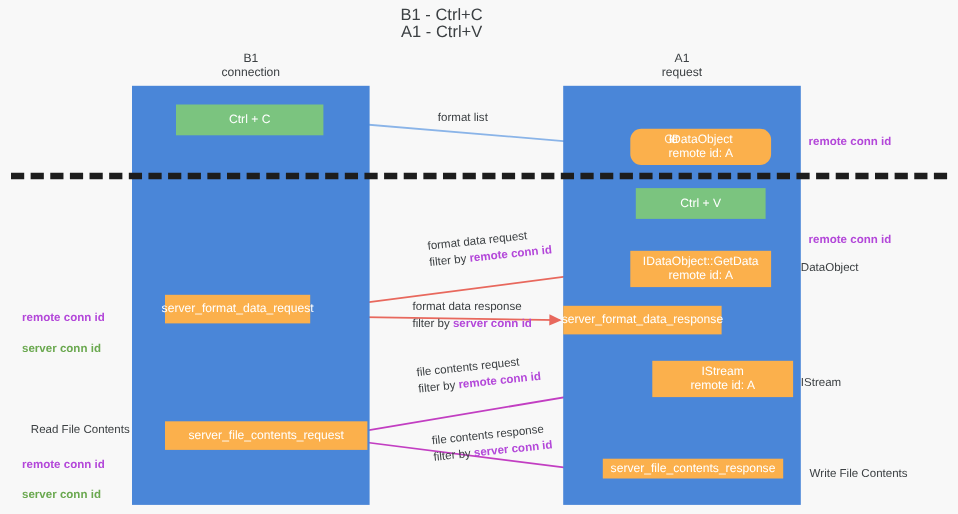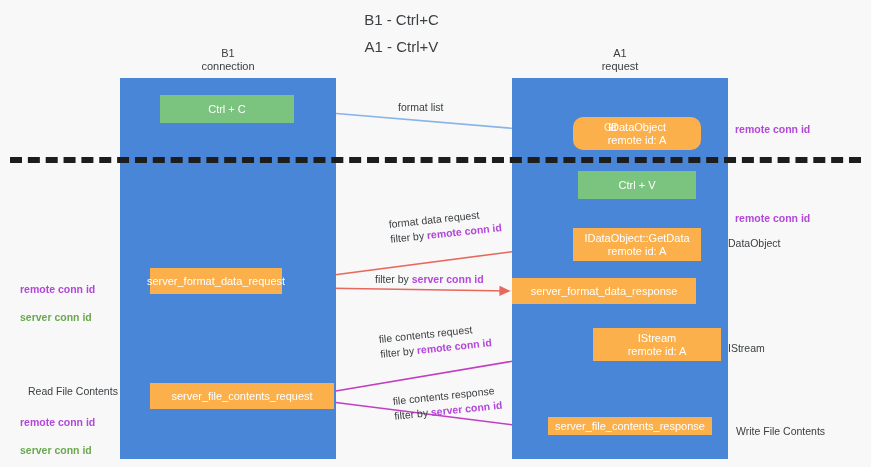--- a/index.html
+++ b/index.html
@@ -18,21 +18,21 @@
     left: 0; top: 0;
     width: 871px; height: 467px;
   }
   .abs { position: absolute; }
 
   
   #title {
     left: 0; top: 6px; width: 803px;
     text-align: center;
     font-size: 15px;
-    line-height: 27px;
+    line-height: 16px;
     color: #3c4043;
     white-space: pre-line;
   }
 
   
   .col-head {
     text-align: center;
     font-size: 11px;
     line-height: 13px;
     color: #3c4043;
@@ -69,21 +69,21 @@
   }
   .box.green  { background: #7bc47f; }
   .box.orange { background: #fbb04c; }
 
   #box-ctrlc { left: 160px; top: 95px;  width: 134px; height: 28px; }
   #box-ctrlv { left: 578px; top: 171px; width: 118px; height: 28px; }
   #box-idataobject-top { left: 573px; top: 117px; width: 128px; height: 33px; border-radius: 10px; }
   #box-getdata { left: 573px; top: 228px; width: 128px; height: 33px; }
   #box-istream { left: 593px; top: 328px; width: 128px; height: 33px; }
   #box-fmt-req  { left: 150px; top: 268px; width: 132px; height: 26px; }
-  #box-fmt-resp { left: 512px; top: 278px; width: 184px; height: 26px; }
+  #box-fmt-resp { left: 512px; top: 278px; width: 144px; height: 26px; }
   #box-file-req  { left: 150px; top: 383px; width: 184px; height: 26px; }
   #box-file-resp { left: 548px; top: 417px; width: 164px; height: 18px; text-align: right; }
 
   
   .overlap-wrap { position: relative; display: inline-block; }
   .overlap-ghost {
     position: absolute;
     left: -4px; top: 0;
     opacity: 0.85;
     letter-spacing: -2.5px;
@@ -215,20 +215,21 @@
 </div>
 
 <div class="abs edge-label" id="lbl-format-list">format list</div>
 
 <div class="abs edge-label" id="lbl-fmt-req">
   <div>format data request</div>
   <div><span>filter by </span><span class="hl-purple">remote conn id</span></div>
 </div>
 
 <div class="abs edge-label" id="lbl-fmt-resp">
+  <div>format data response</div>
   <div><span>filter by </span><span class="hl-purple">server conn id</span></div>
 </div>
 
 <div class="abs edge-label" id="lbl-file-req">
   <div>file contents request</div>
   <div><span>filter by </span><span class="hl-purple">remote conn id</span></div>
 </div>
 
 <div class="abs edge-label" id="lbl-file-resp">
   <div>file contents response</div>

